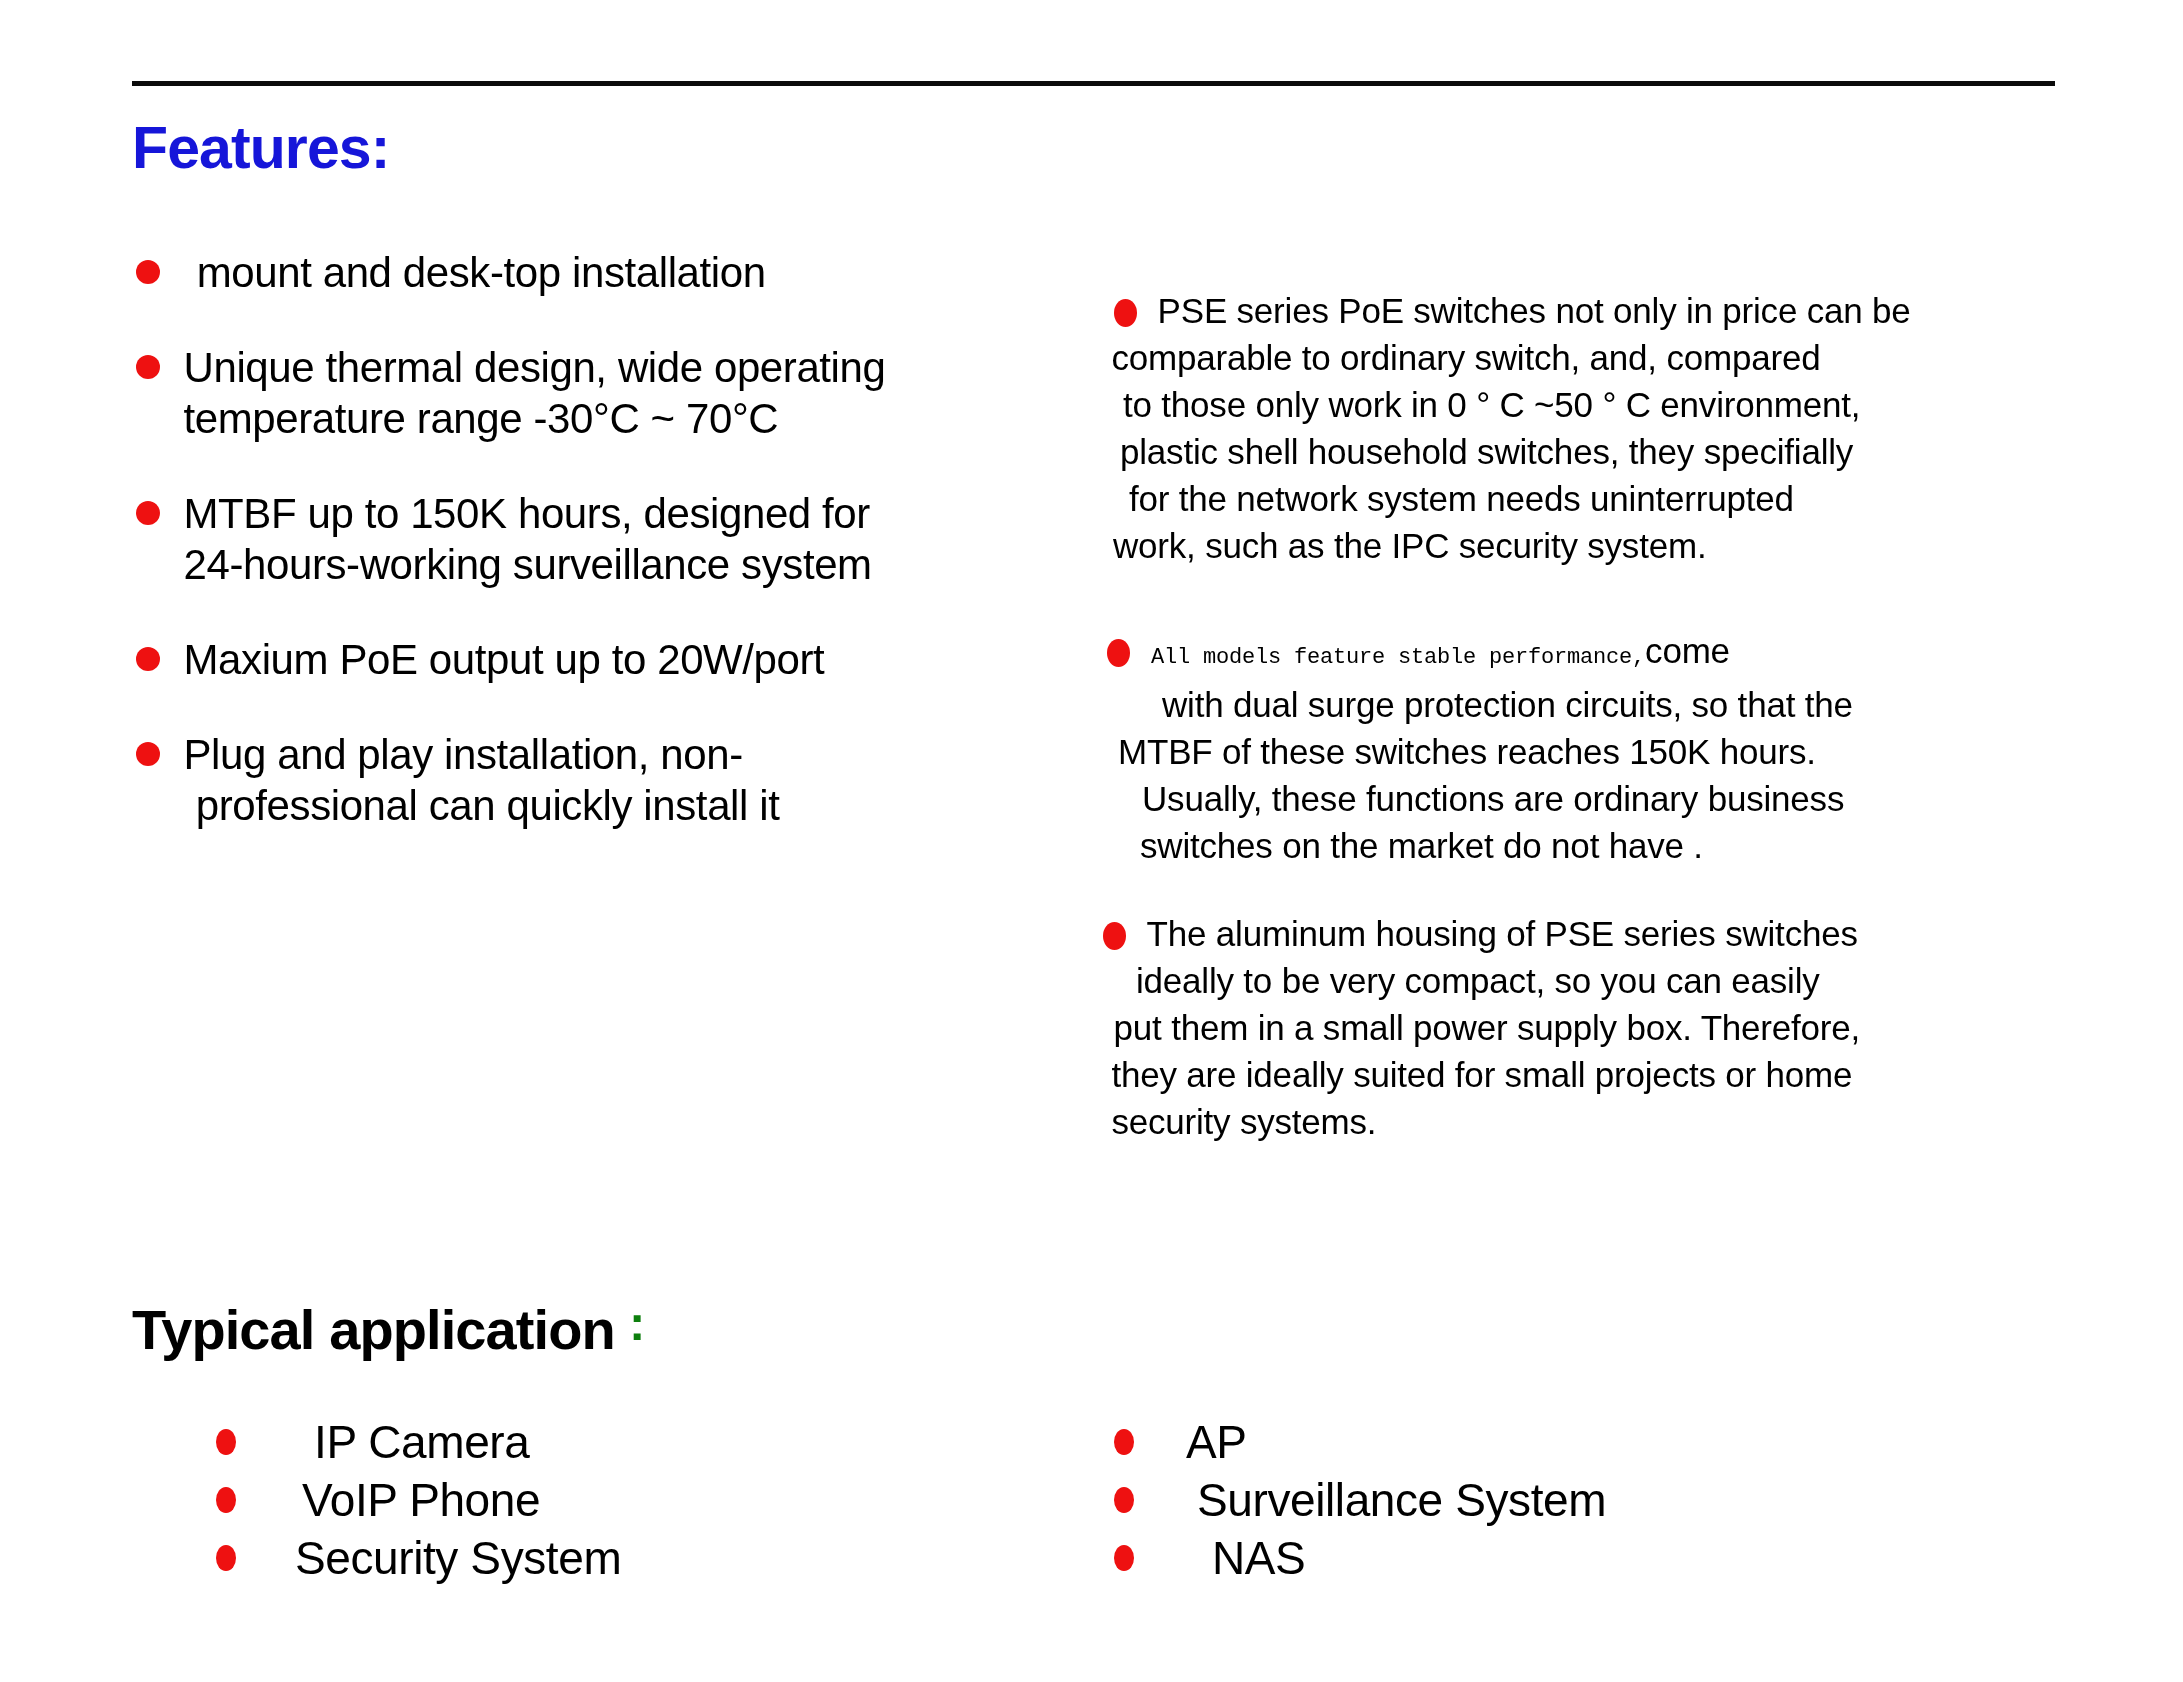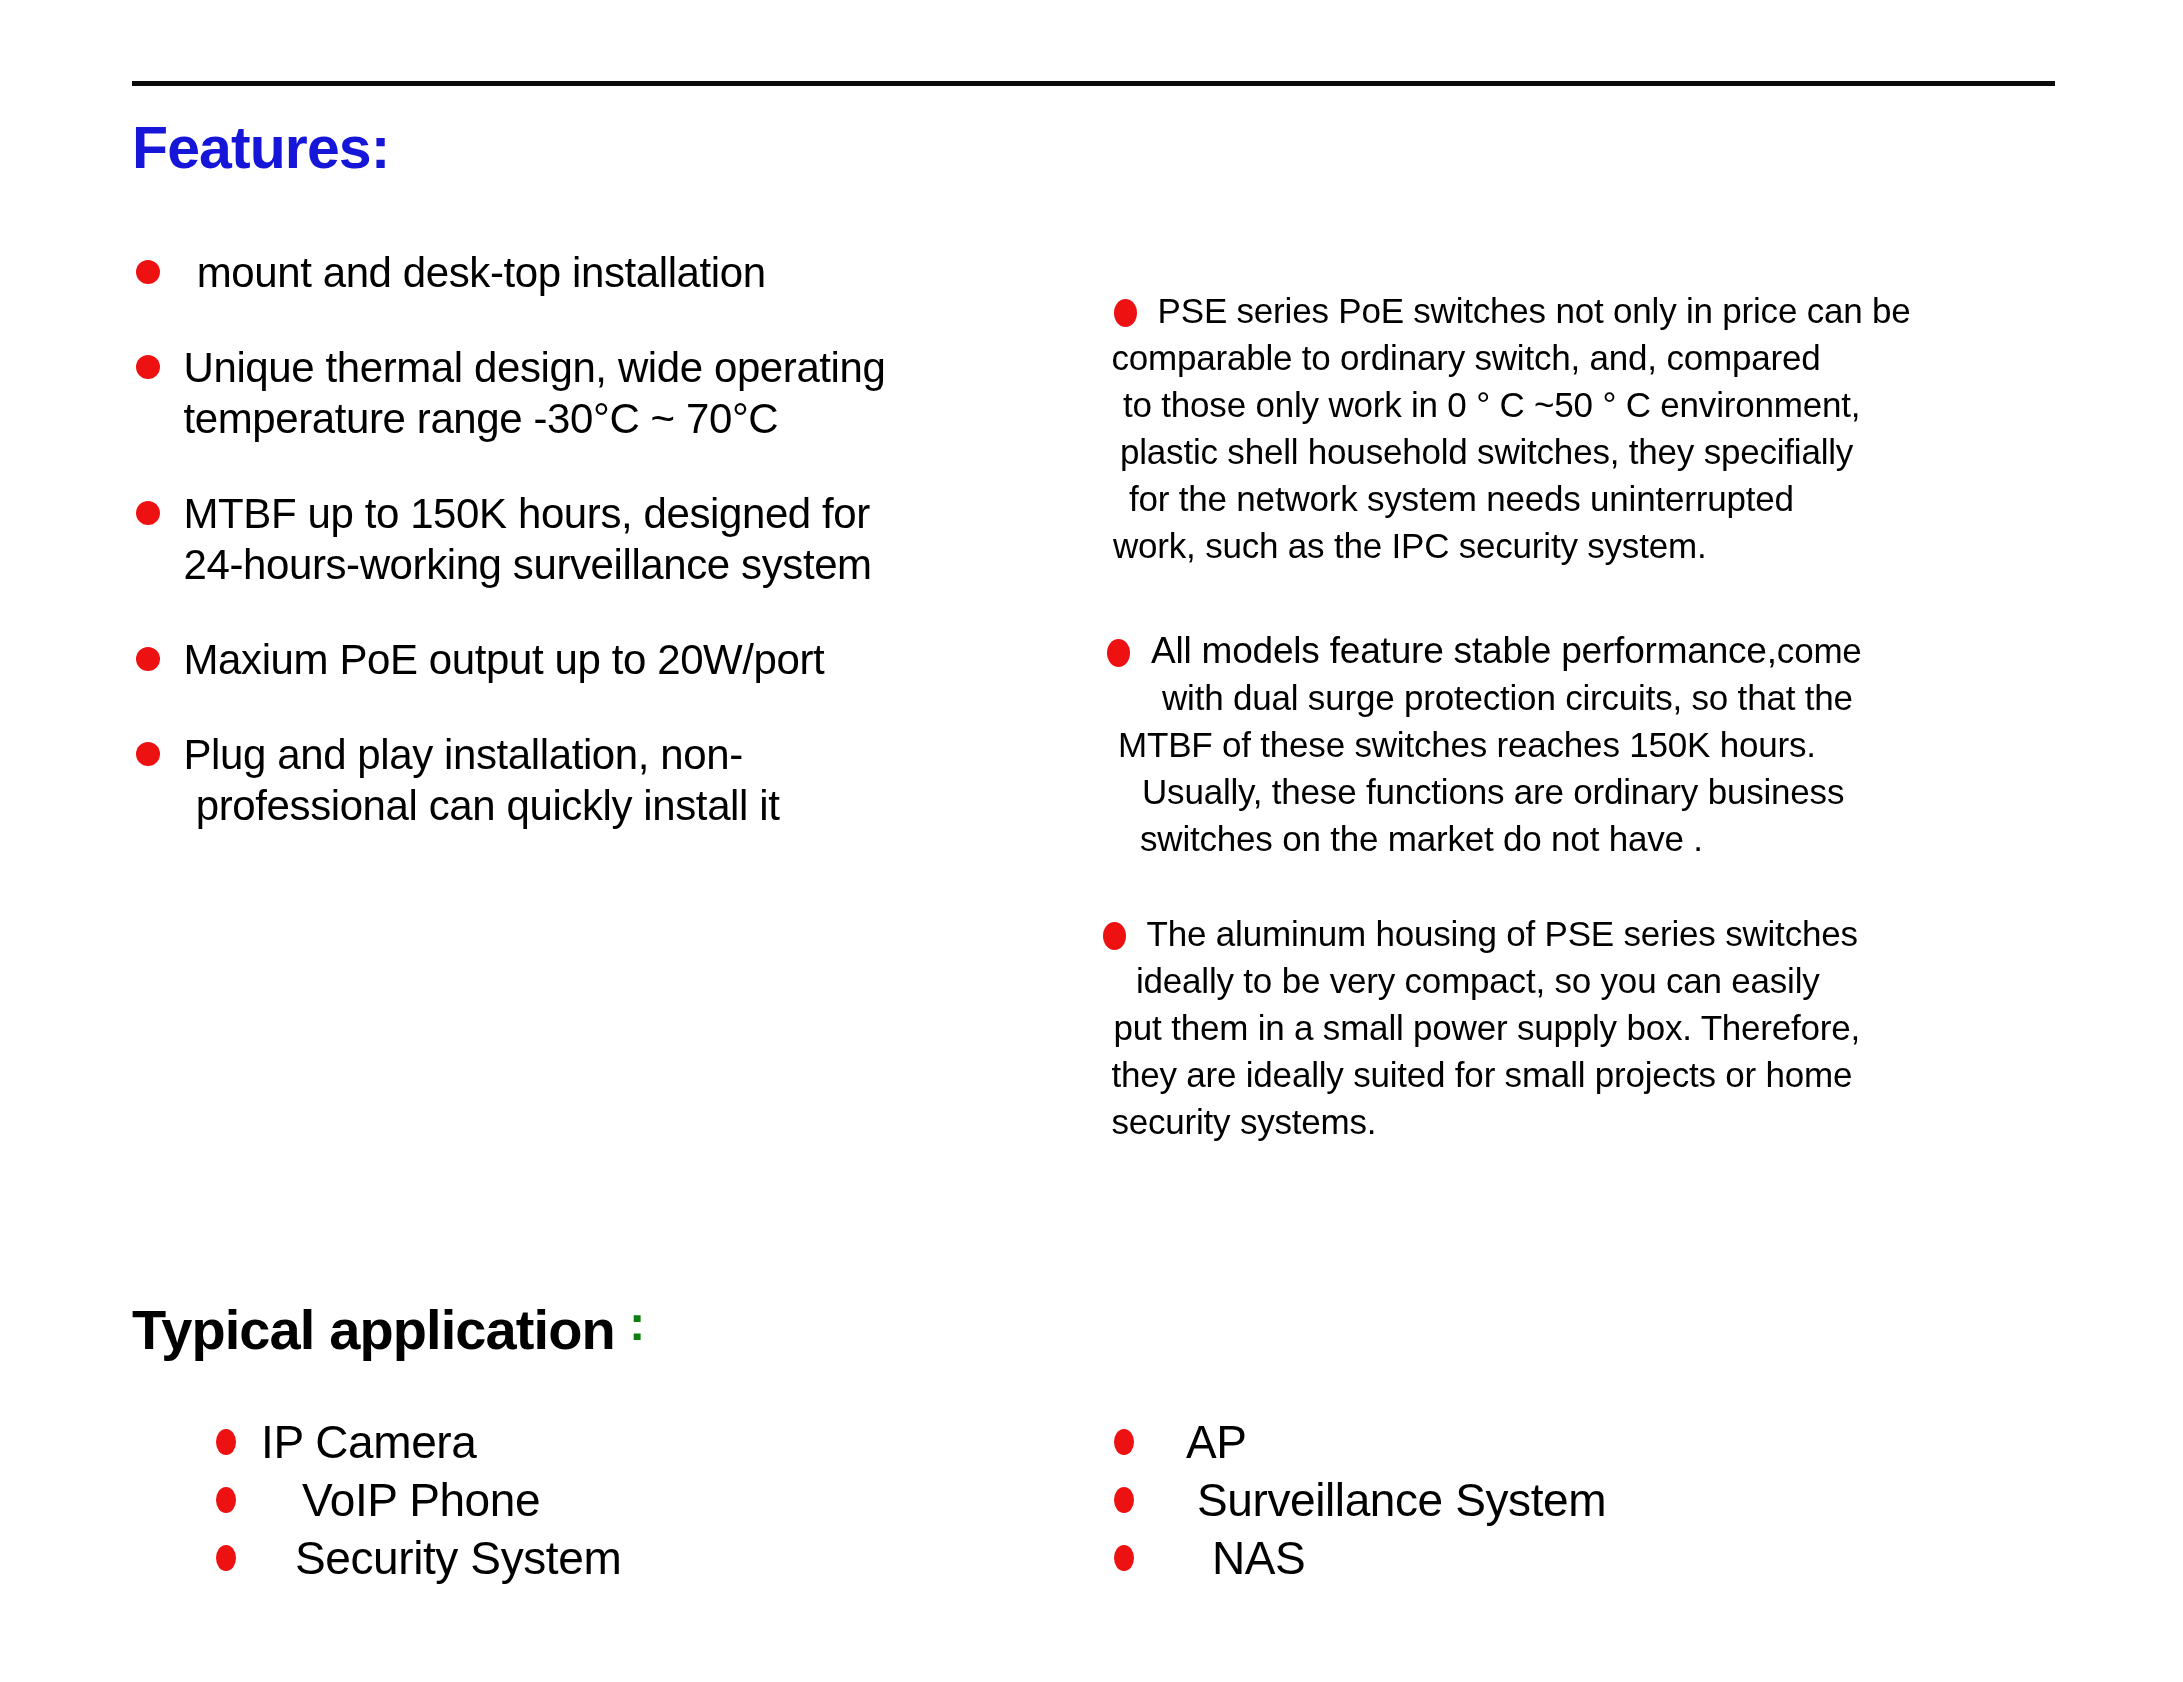--- a/index.html
+++ b/index.html
@@ -69,22 +69,22 @@
   .ov-line{white-space:nowrap;}
   .ov-dot{
     display:inline-block;
     width:23px; height:28px;
     border-radius:50%;
     background:#ee1111;
     vertical-align:-4.4px;
     margin-right:21px;
   }
   .serif-seg{
-    font-family:Liberation Sans, sans-serif;
-    font-size:37px;
+    font-family:Liberation Mono, monospace;
+    font-size:22px;
   }
   .typical-title{
     position:absolute;
     left:132px; top:1297px;
     font-size:56px; font-weight:bold;
     letter-spacing:-0.9px;
   }
   .typical-colon{
     position:absolute;
     left:629px; top:1295px;
@@ -182,21 +182,21 @@
     <div class="ov-line" style="padding-left:15.4px;">they are ideally suited for small projects or home</div>
     <div class="ov-line" style="padding-left:15.4px;">security systems.</div>
   </div>
 
   <div class="typical-title">Typical application</div>
   <div class="typical-colon">:</div>
 
   <div class="app-list app-list-left">
     <div class="app-item">
       <div class="app-dot"></div>
-      <div class="app-label" style="margin-left:25px;">IP Camera</div>
+      <div class="app-label" style="margin-left:78px;">IP Camera</div>
     </div>
     <div class="app-item">
       <div class="app-dot"></div>
       <div class="app-label" style="margin-left:66px;">VoIP Phone</div>
     </div>
     <div class="app-item">
       <div class="app-dot"></div>
       <div class="app-label" style="margin-left:59px;">Security System</div>
     </div>
   </div>

